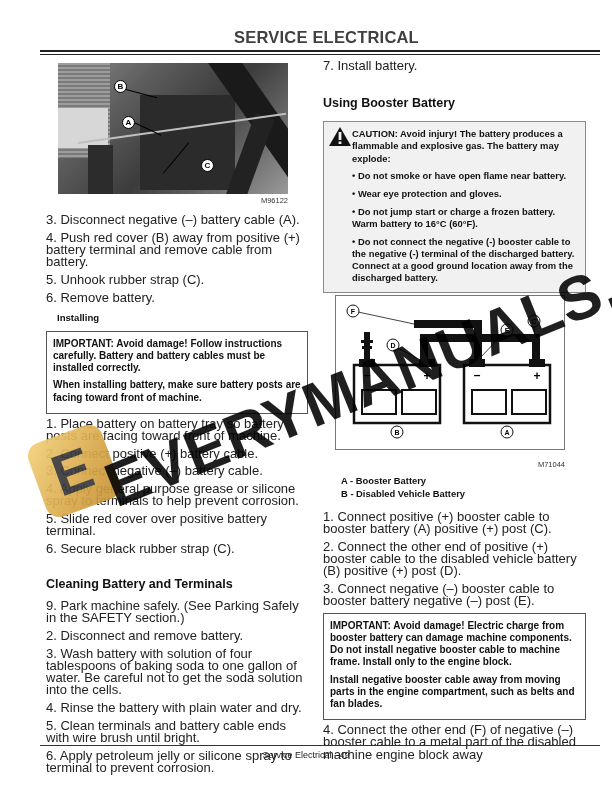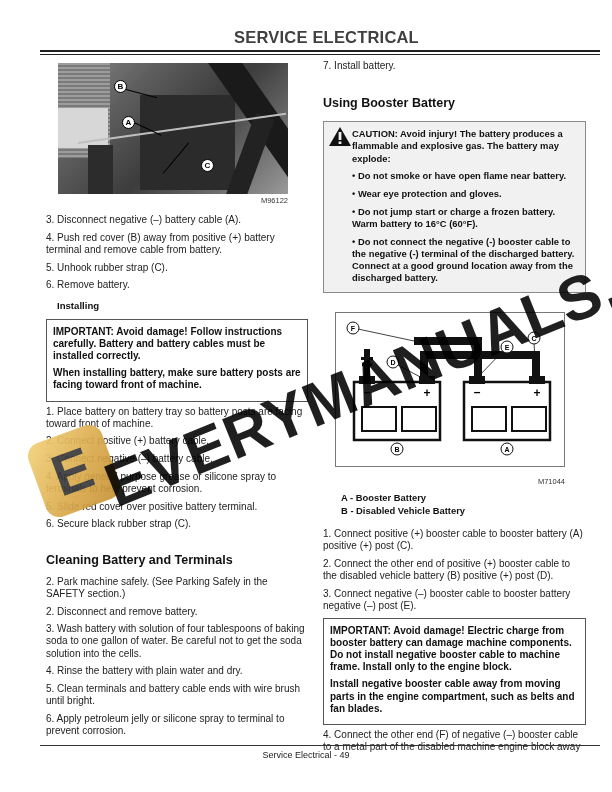--- a/index.html
+++ b/index.html
@@ -11,21 +11,21 @@
     font-size: 16.5px; font-weight: bold; letter-spacing: 0.2px; color: #404040; padding-left: 41px;
   }
   .title-rule { position: absolute; left: 40px; width: 560px; background: #222; }
   .title-rule.r1 { top: 50px; height: 2px; }
   .title-rule.r2 { top: 53.5px; height: 1px; }
 
   .col { position: absolute; top: 60px; }
   .col.left { left: 46px; width: 262px; }
   .col.right { left: 323px; width: 263px; }
 
-  .p { font-size: 10px; line-height: 12.2px; margin-bottom: 5.5px; color: #222; }
+  .p { font-size: 13px; line-height: 12.2px; margin-bottom: 5.5px; color: #222; }
   .h-sub { font-size: 9.6px; font-weight: bold; margin: 8px 0 8px 0; color: #111; padding-left: 11px; }
   .h-sec { font-size: 12.5px; font-weight: bold; color: #111; }
 
   .photo {
     position: relative; width: 230px; height: 131px; margin-left: 12px; margin-top: 3px;
     background: linear-gradient(135deg, #8a8a8a 0%, #5b5b5b 30%, #3c3c3c 55%, #6d6d6d 80%, #9a9a9a 100%);
     overflow: hidden;
   }
   .photo .grille { position: absolute; left: 0; top: 0; width: 52px; height: 95px;
     background: repeating-linear-gradient(180deg, #9c9c9c 0 2px, #7a7a7a 2px 4px); }
@@ -41,21 +41,21 @@
   }
   .photo .leader { position: absolute; height: 1px; background: #000; transform-origin: left center; }
   .photo-caption { font-size: 7.5px; text-align: right; width: 242px; margin-top: 2px; margin-bottom: 9px; color: #333; }
 
   .box-important {
     border: 1px solid #555; padding: 6px 6px 4px 6px; margin-bottom: 4px;
   }
   .box-important .p { font-weight: bold; color: #111; font-size: 10px; margin-bottom: 5px; }
 
   .box-caution {
-    background: #f1f1f1; border: 1px solid #8a8a8a; padding: 6px 10px 2px 6px; margin-bottom: 19px; position: relative;
+    background: #f1f1f1; border: 1px solid #8a8a8a; padding: 6px 10px 2px 6px; margin-bottom: 2px; position: relative;
   }
   .box-caution .p { font-weight: bold; color: #111; margin-left: 22px; font-size: 9.4px; }
   .caution-icon { position: absolute; left: 5px; top: 5px; width: 22px; height: 19px; }
 
   .diagram { position: relative; width: 230px; height: 155px; border: 1px solid #777; margin-left: 12px; margin-top: 2px; }
   .diagram svg { position: absolute; left: 0; top: 0; }
   .diagram-caption { font-size: 7.5px; text-align: right; width: 242px; margin-top: 10px; margin-bottom: 5px; color: #333; }
 
   .legend { margin-left: 18px; margin-bottom: 10px; }
   .legend .row { font-size: 9.4px; font-weight: bold; line-height: 13.5px; color: #111; }
@@ -113,21 +113,21 @@
     <div class="p">When installing battery, make sure battery posts are facing toward front of machine.</div>
   </div>
   <div class="p">1.  Place battery on battery tray so battery posts are facing toward front of machine.</div>
   <div class="p">2.  Connect positive (+) battery cable.</div>
   <div class="p">3.  Connect negative (–) battery cable.</div>
   <div class="p">4.  Apply general purpose grease or silicone spray to terminals to help prevent corrosion.</div>
   <div class="p">5.  Slide red cover over positive battery terminal.</div>
   <div class="p">6.  Secure black rubber strap (C).</div>
 
   <div class="h-sec" style="margin-top:22px; margin-bottom:9px;">Cleaning Battery and Terminals</div>
-  <div class="p">2.  Park machine safely. (See Parking Safely in the SAFETY section.)</div>
+  <div class="p">9.  Park machine safely. (See Parking Safely in the SAFETY section.)</div>
   <div class="p">2.  Disconnect and remove battery.</div>
   <div class="p">3.  Wash battery with solution of four tablespoons of baking soda to one gallon of water. Be careful not to get the soda solution into the cells.</div>
   <div class="p">4.  Rinse the battery with plain water and dry.</div>
   <div class="p">5.  Clean terminals and battery cable ends with wire brush until bright.</div>
   <div class="p">6.  Apply petroleum jelly or silicone spray to terminal to prevent corrosion.</div>
 </div>
 
 <div class="col right">
   <div class="p">7.  Install battery.</div>
   <div class="h-sec" style="margin-top:24px; margin-bottom:11px;">Using Booster Battery</div>

